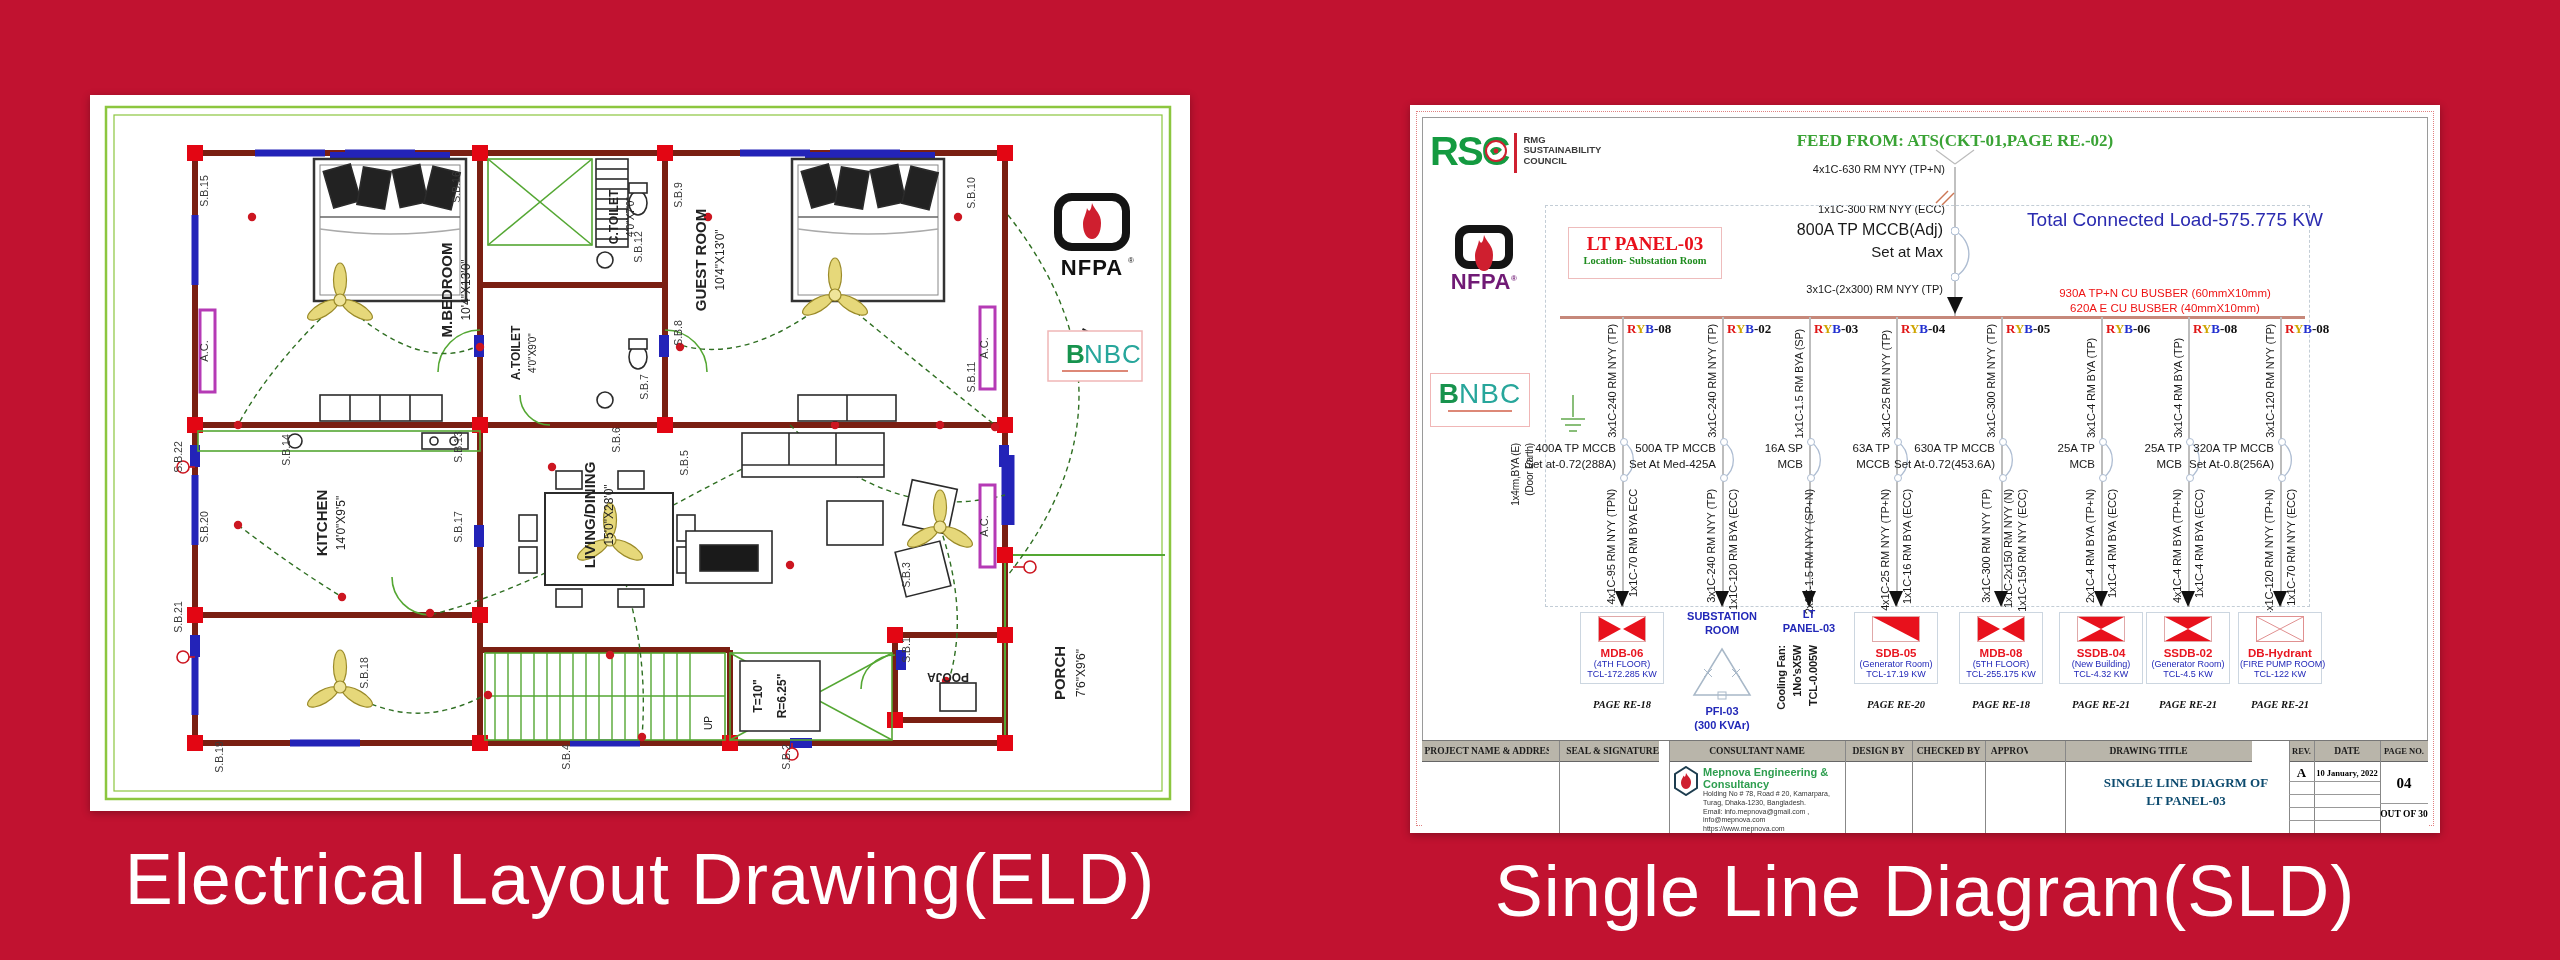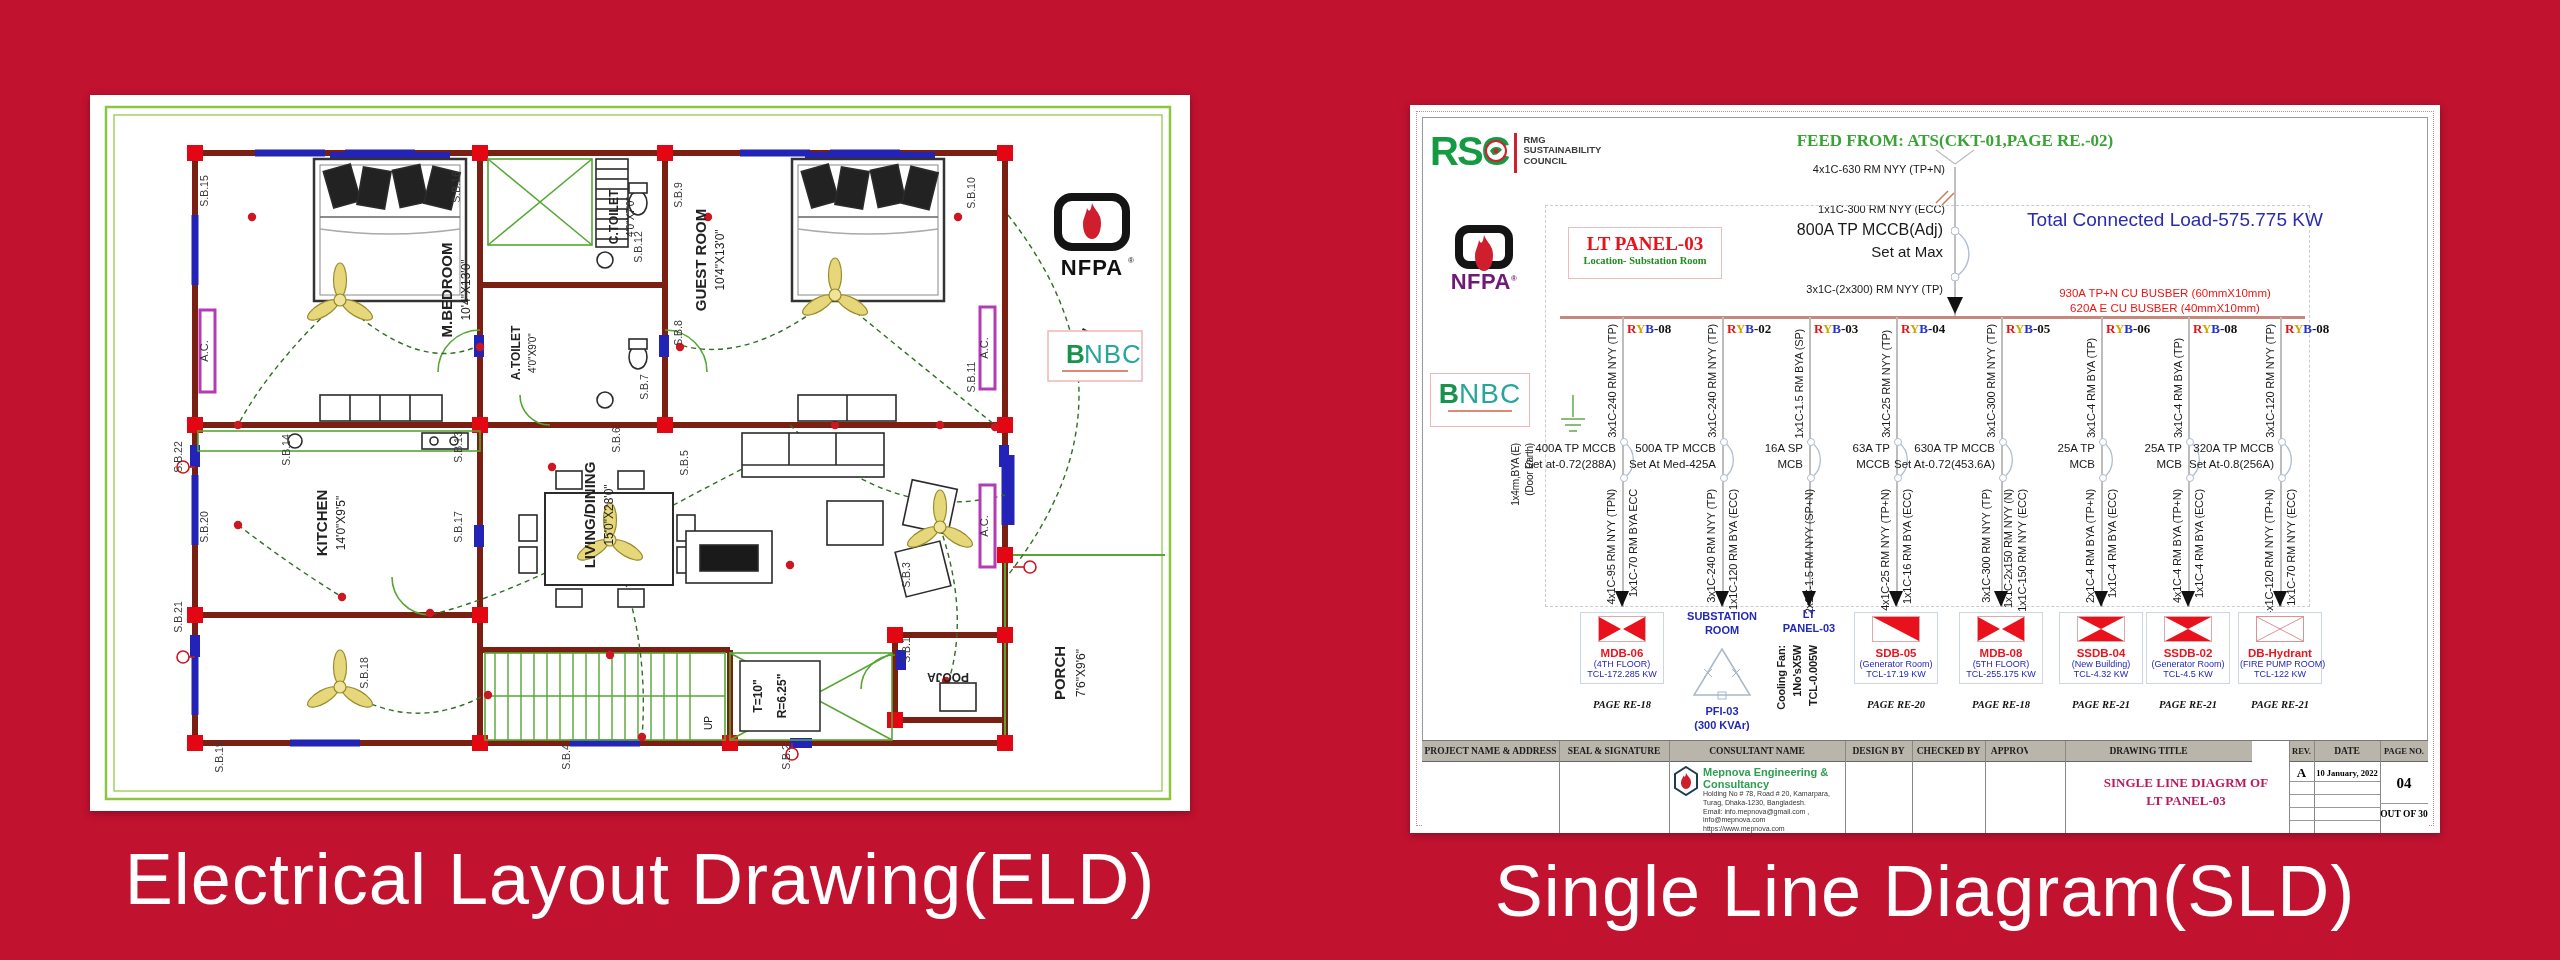--- a/index.html
+++ b/index.html
@@ -62,21 +62,21 @@
   
   .tb{position:absolute;left:12px;top:635px;width:1006px;height:92px;background:#fff;border-top:1px solid #777;}
   .th{position:absolute;top:0;height:21px;background:#b9b5aa;border-bottom:1px solid #666;
       font:bold 9.5px "Liberation Serif",serif;color:#1c1c1c;text-align:center;line-height:21px;white-space:nowrap;overflow:visible;}
   .tvl{position:absolute;top:0;width:1px;height:92px;background:#888;}
   .tb-hl{position:absolute;height:1px;background:#999;}
   .serifb{font-family:"Liberation Serif",serif;font-weight:bold;}
   .consult{position:absolute;left:251px;top:25px;width:172px;display:flex;gap:4px;}
   .consult-name{font-size:11px;font-weight:bold;color:#2e9e4f;line-height:1.1;}
   .consult-addr{font-size:7px;color:#333;line-height:1.25;}
-  .dtitle{position:absolute;left:643px;width:224px;text-align:center;font:bold 13px "Liberation Serif",serif;color:#be185d;padding-left:18px;}
+  .dtitle{position:absolute;left:643px;width:224px;text-align:center;font:bold 13px "Liberation Serif",serif;color:#0c4a6e;padding-left:18px;}
 </style>
 </head>
 <body style="background: rgb(193, 18, 48);">
 
 <div class="panel" id="panel-eld">
 <svg width="1100" height="716" viewBox="0 0 1100 716">
   <defs>
     <g id="fan">
       <g stroke="#9b8b2b" stroke-width="1.2" fill="#e6d87a">
         <ellipse cx="0" cy="-20" rx="6.5" ry="17"></ellipse>
@@ -682,21 +682,21 @@
         </svg>
       <div class="dname">DB-Hydrant</div>
       <div class="dloc">(FIRE PUMP ROOM)</div>
       <div class="dtcl">TCL-122 KW</div>
     </div>
     <div class="dpage" style="left:828px;">PAGE RE-21</div>
   </div>
 
   <div class="tb">
     <div class="th" style="left:0;width:137px;">PROJECT NAME &amp; ADDRESS</div>
-    <div class="th" style="left:137px;width:110px;">SEAL &amp; SIGNATURE</div>
+    <div class="th" style="left:127px;width:110px;text-align:right;">SEAL &amp; SIGNATURE</div>
     <div class="th" style="left:247px;width:176px;">CONSULTANT NAME</div>
     <div class="th" style="left:423px;width:67px;">DESIGN BY</div>
     <div class="th" style="left:490px;width:73px;">CHECKED BY</div>
     <div class="th" style="left:563px;width:80px;">APPROVED BY</div>
     <div class="th" style="left:606px;width:224px;padding-left:17px;">DRAWING TITLE</div>
     <div class="th" style="left:867px;width:25px;font-size:8.5px;">REV.</div>
     <div class="th" style="left:892px;width:66px;">DATE</div>
     <div class="th" style="left:958px;width:48px;font-size:8.5px;">PAGE NO.</div>
     <div class="tvl" style="left:137px;"></div>
       <div class="tvl" style="left:247px;"></div>

